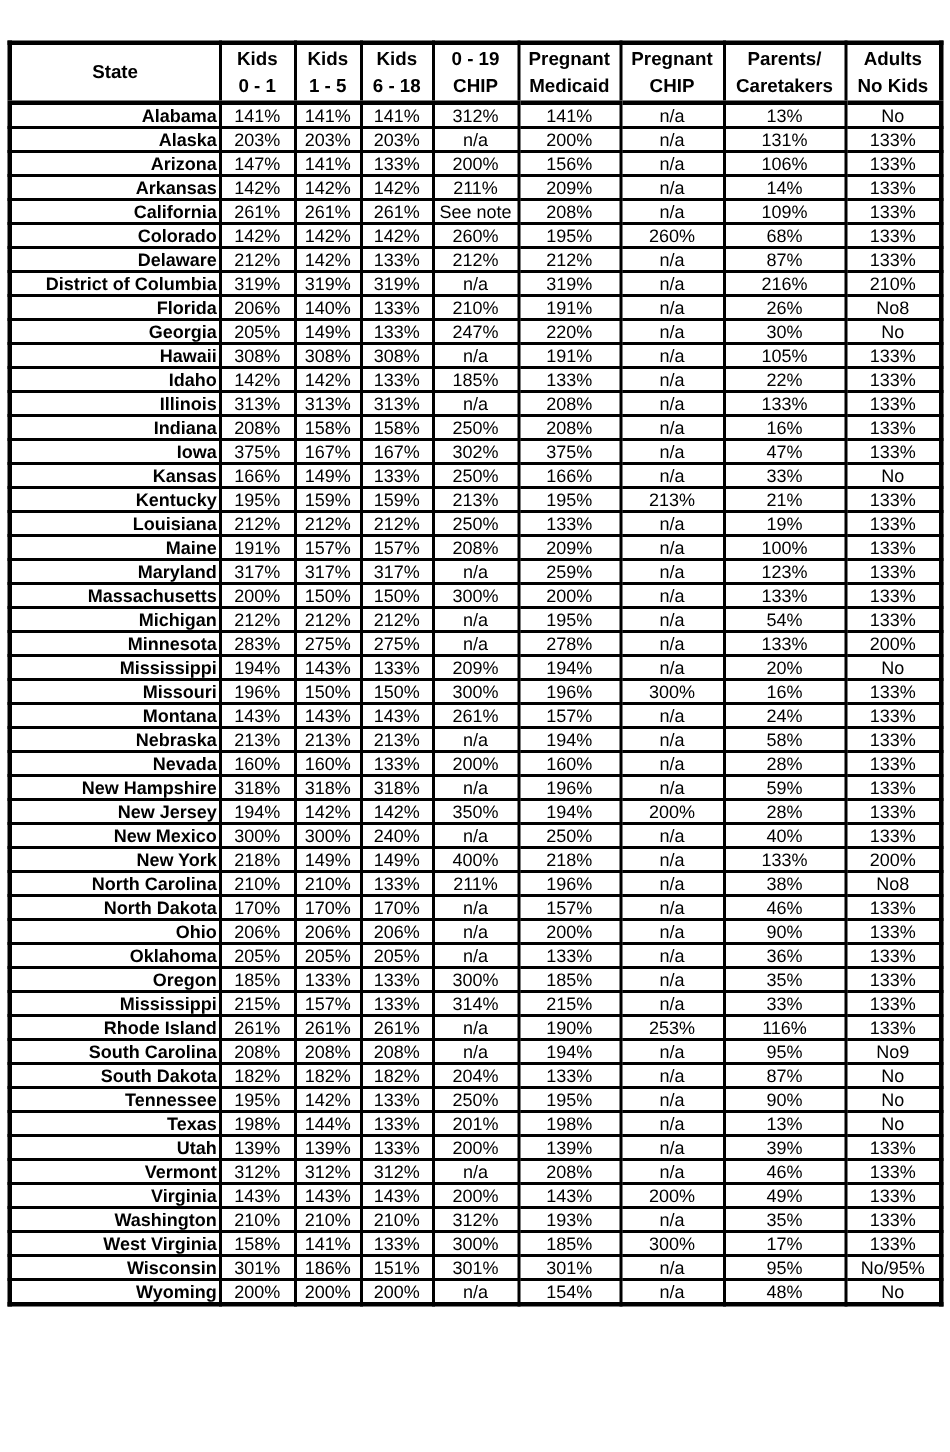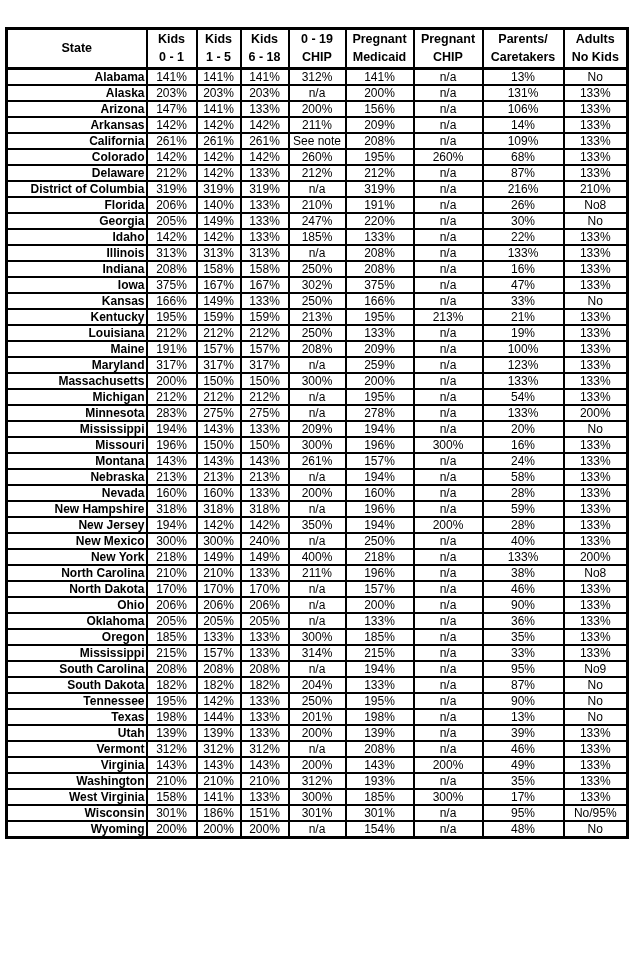--- a/index.html
+++ b/index.html
@@ -203,20 +203,31 @@
           <td class="value">205%</td>
           <td class="value">149%</td>
           <td class="value">133%</td>
           <td class="value">247%</td>
           <td class="value">220%</td>
           <td class="value">n/a</td>
           <td class="value">30%</td>
           <td class="value">No</td>
         </tr>
         <tr>
+          <td class="state">Hawaii</td>
+          <td class="value">308%</td>
+          <td class="value">308%</td>
+          <td class="value">308%</td>
+          <td class="value">n/a</td>
+          <td class="value">191%</td>
+          <td class="value">n/a</td>
+          <td class="value">105%</td>
+          <td class="value">133%</td>
+        </tr>
+        <tr>
           <td class="state">Idaho</td>
           <td class="value">142%</td>
           <td class="value">142%</td>
           <td class="value">133%</td>
           <td class="value">185%</td>
           <td class="value">133%</td>
           <td class="value">n/a</td>
           <td class="value">22%</td>
           <td class="value">133%</td>
         </tr>
@@ -500,20 +511,31 @@
           <td class="value">215%</td>
           <td class="value">157%</td>
           <td class="value">133%</td>
           <td class="value">314%</td>
           <td class="value">215%</td>
           <td class="value">n/a</td>
           <td class="value">33%</td>
           <td class="value">133%</td>
         </tr>
         <tr>
+          <td class="state">Rhode Island</td>
+          <td class="value">261%</td>
+          <td class="value">261%</td>
+          <td class="value">261%</td>
+          <td class="value">n/a</td>
+          <td class="value">190%</td>
+          <td class="value">253%</td>
+          <td class="value">116%</td>
+          <td class="value">133%</td>
+        </tr>
+        <tr>
           <td class="state">South Carolina</td>
           <td class="value">208%</td>
           <td class="value">208%</td>
           <td class="value">208%</td>
           <td class="value">n/a</td>
           <td class="value">194%</td>
           <td class="value">n/a</td>
           <td class="value">95%</td>
           <td class="value">No9</td>
         </tr>

